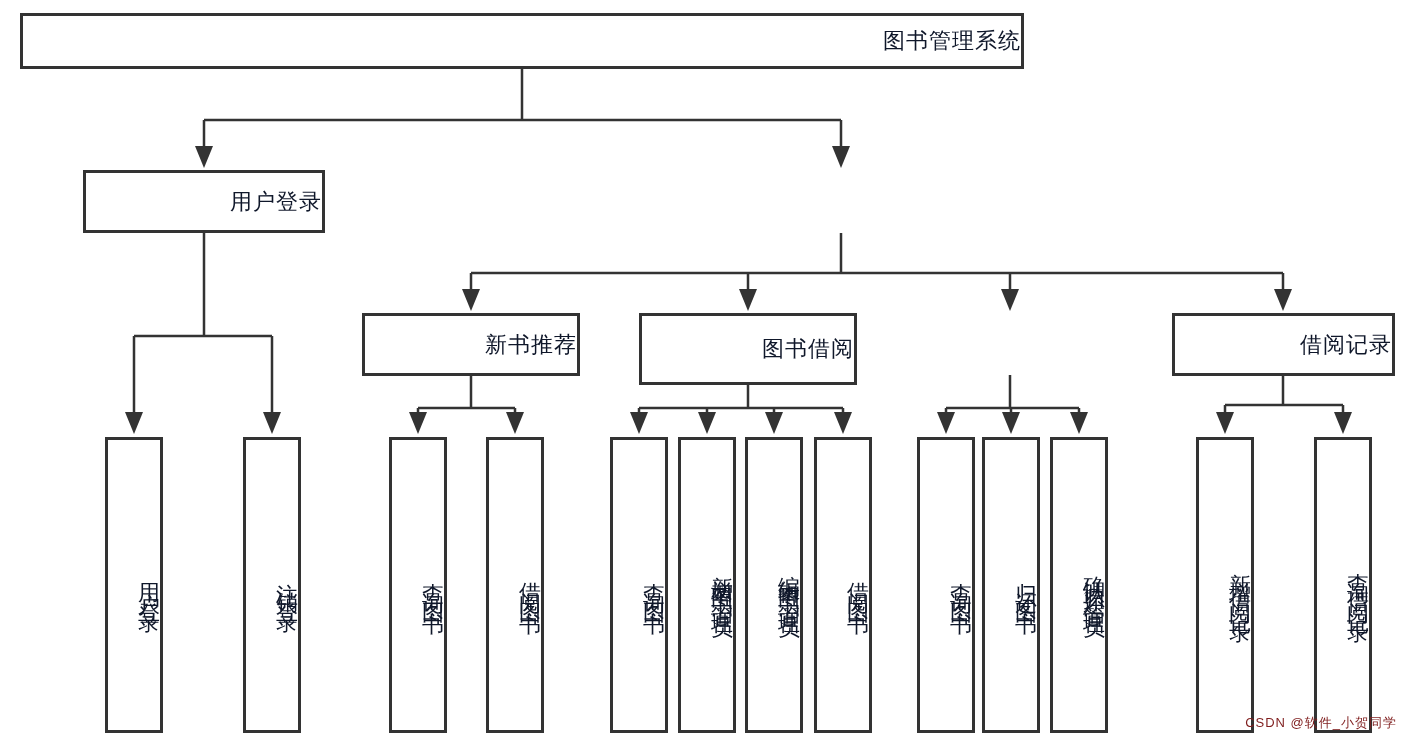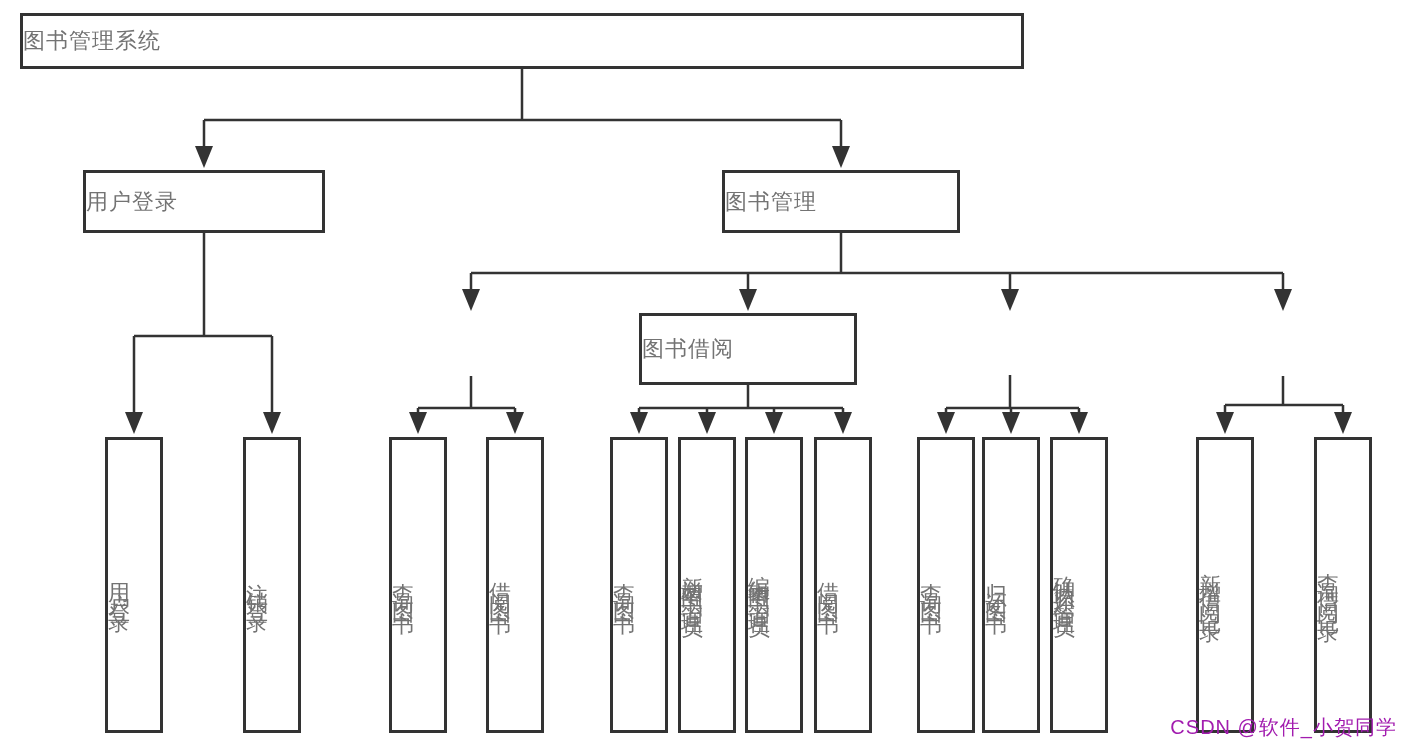--- a/index.html
+++ b/index.html
@@ -11,40 +11,40 @@
     overflow:hidden;
   }
   #connectors{position:absolute;left:0;top:0;}
   .box{
     position:absolute;
     box-sizing:border-box;
     border:3px solid #333333;
     background:#ffffff;
     display:flex;
     align-items:center;
-    justify-content:flex-start;
-    color:#737373;
+    justify-content:flex-end;
+    color:#0f172a;
     font-size:22px;
     z-index:2;
   }
   .hbox span{white-space:nowrap;letter-spacing:1px;}
   .vbox{top:437px;width:58px;height:296px;}
   .vbox span{
     writing-mode:vertical-rl;
     text-orientation:mixed;
     letter-spacing:10px;
     line-height:1;
   }
   .vbox.tight span{letter-spacing:6px;}
   #watermark{
     position:absolute;
     right:8px;
     top:714px;
-    font-size:20px;
-    color:#a21caf;
+    font-size:13px;
+    color:#7f1d1d;
     letter-spacing:1px;
     z-index:5;
     white-space:nowrap;
   }
 </style>
 </head>
 <body>
 
 <div id="canvas">
 
@@ -91,26 +91,29 @@
     </g>
   </svg>
 
   <div class="box hbox" style="left:20px;top:13px;width:1004px;height:56px">
     <span>图书管理系统</span>
   </div>
 
   <div class="box hbox" style="left:83px;top:170px;width:242px;height:63px">
     <span>用户登录</span>
   </div>
-  <div class="box hbox" style="left:722px;top:170px;width:238px;height:63px">
-    <span>图书管理</span>
+
+  <div class="box hbox" style="left:362px;top:313px;width:218px;height:63px">
+    <span>新书推荐</span>
   </div>
-
   <div class="box hbox" style="left:639px;top:313px;width:218px;height:72px">
     <span>图书借阅</span>
+  </div>
+  <div class="box hbox" style="left:1172px;top:313px;width:223px;height:63px">
+    <span>借阅记录</span>
   </div>
 
   <div class="box vbox" style="left:105px">
     <span>用户登录</span>
   </div>
   <div class="box vbox" style="left:243px">
     <span>注销登录</span>
   </div>
 
   <div class="box vbox" style="left:389px">

